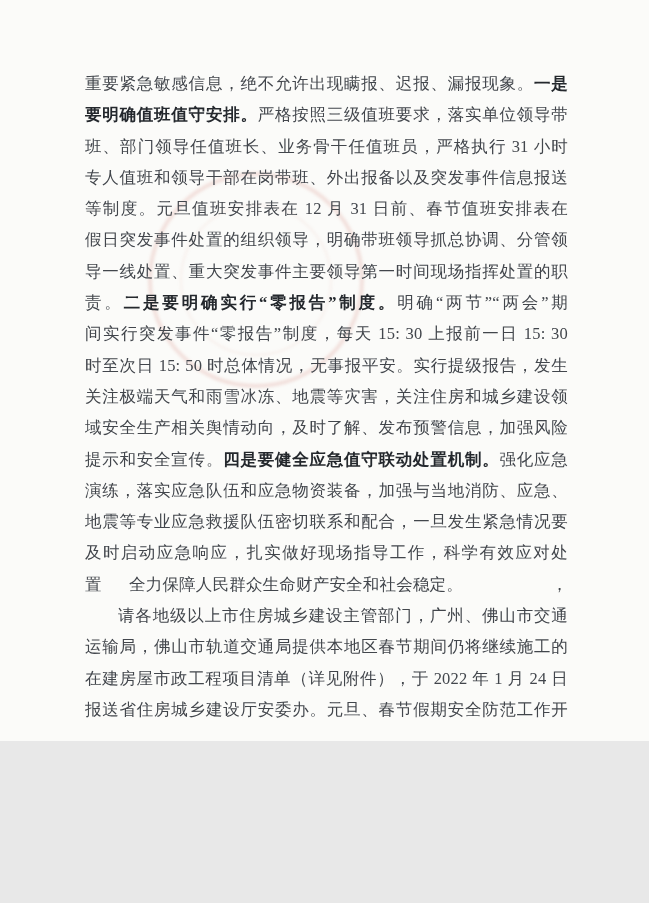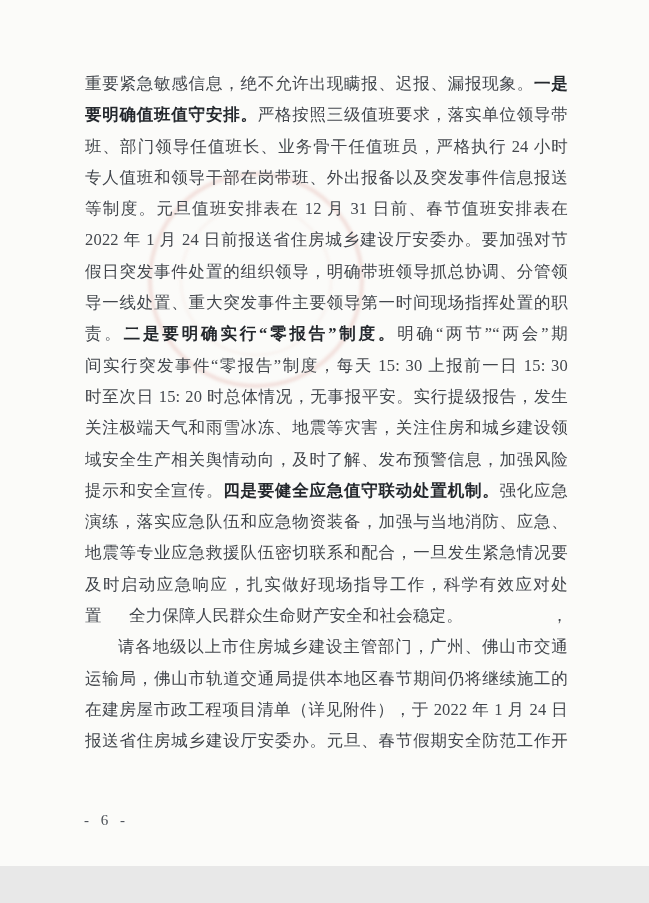--- a/index.html
+++ b/index.html
@@ -1,18 +1,18 @@
 <!DOCTYPE html>
 <html><head>
 <meta charset="utf-8">
 <style>
   html,body{margin:0;padding:0;background:#e8e8e8;}
   .page{
     position:relative;
-    width:649px;height:866px;
+    width:649px;height:741px;
     background:#fbfbf9;
     font-family:"Liberation Serif","DejaVu Serif",serif;
     overflow:hidden;
     box-shadow:0 0 4px rgba(0,0,0,.15);
   }
   .textblock{
     position:absolute;
     left:85px;top:68px;width:483px;
   }
   .line{
@@ -54,29 +54,28 @@
   }
 </style>
 </head>
 <body>
 
 <div class="page">
   <div class="seal"></div>
   <main class="textblock">
       <div class="line"><span class="seg">重要紧急敏感信息，绝不允许出现瞒报、迟报、漏报现象。</span><span class="seg bold">一是</span></div>
       <div class="line"><span class="seg bold">要明确值班值守安排。</span><span class="seg">严格按照三级值班要求，落实单位领导带</span></div>
-      <div class="line"><span class="seg">班、部门领导任值班长、业务骨干任值班员，严格执行 24 小时</span></div>
+      <div class="line"><span class="seg">班、部门领导任值班长、业务骨干任值班员，严格执行 31 小时</span></div>
       <div class="line"><span class="seg">专人值班和领导干部在岗带班、外出报备以及突发事件信息报送</span></div>
       <div class="line"><span class="seg">等制度。元旦值班安排表在 12 月 31 日前、春节值班安排表在</span></div>
-      <div class="line"><span class="seg">2022 年 1 月 24 日前报送省住房城乡建设厅安委办。要加强对节</span></div>
       <div class="line"><span class="seg">假日突发事件处置的组织领导，明确带班领导抓总协调、分管领</span></div>
       <div class="line"><span class="seg">导一线处置、重大突发事件主要领导第一时间现场指挥处置的职</span></div>
       <div class="line"><span class="seg">责。</span><span class="seg bold">二是要明确实行“零报告”制度。</span><span class="seg">明确“两节”“两会”期</span></div>
       <div class="line"><span class="seg">间实行突发事件“零报告”制度，每天 15: 30 上报前一日 15: 30</span></div>
-      <div class="line"><span class="seg">时至次日 15: 20 时总体情况，无事报平安。实行提级报告，发生</span></div>
+      <div class="line"><span class="seg">时至次日 15: 50 时总体情况，无事报平安。实行提级报告，发生</span></div>
       <div class="line"><span class="seg">关注极端天气和雨雪冰冻、地震等灾害，关注住房和城乡建设领</span></div>
       <div class="line"><span class="seg">域安全生产相关舆情动向，及时了解、发布预警信息，加强风险</span></div>
       <div class="line"><span class="seg">提示和安全宣传。</span><span class="seg bold">四是要健全应急值守联动处置机制。</span><span class="seg">强化应急</span></div>
       <div class="line"><span class="seg">演练，落实应急队伍和应急物资装备，加强与当地消防、应急、</span></div>
       <div class="line"><span class="seg">地震等专业应急救援队伍密切联系和配合，一旦发生紧急情况要</span></div>
       <div class="line"><span class="seg">及时启动应急响应，扎实做好现场指导工作，科学有效应对处置，</span></div>
       <div class="line para-end"><span class="seg">全力保障人民群众生命财产安全和社会稳定。</span></div>
       <div class="line indent"><span class="seg">请各地级以上市住房城乡建设主管部门，广州、佛山市交通</span></div>
       <div class="line"><span class="seg">运输局，佛山市轨道交通局提供本地区春节期间仍将继续施工的</span></div>
       <div class="line"><span class="seg">在建房屋市政工程项目清单（详见附件），于 2022 年 1 月 24 日</span></div>

